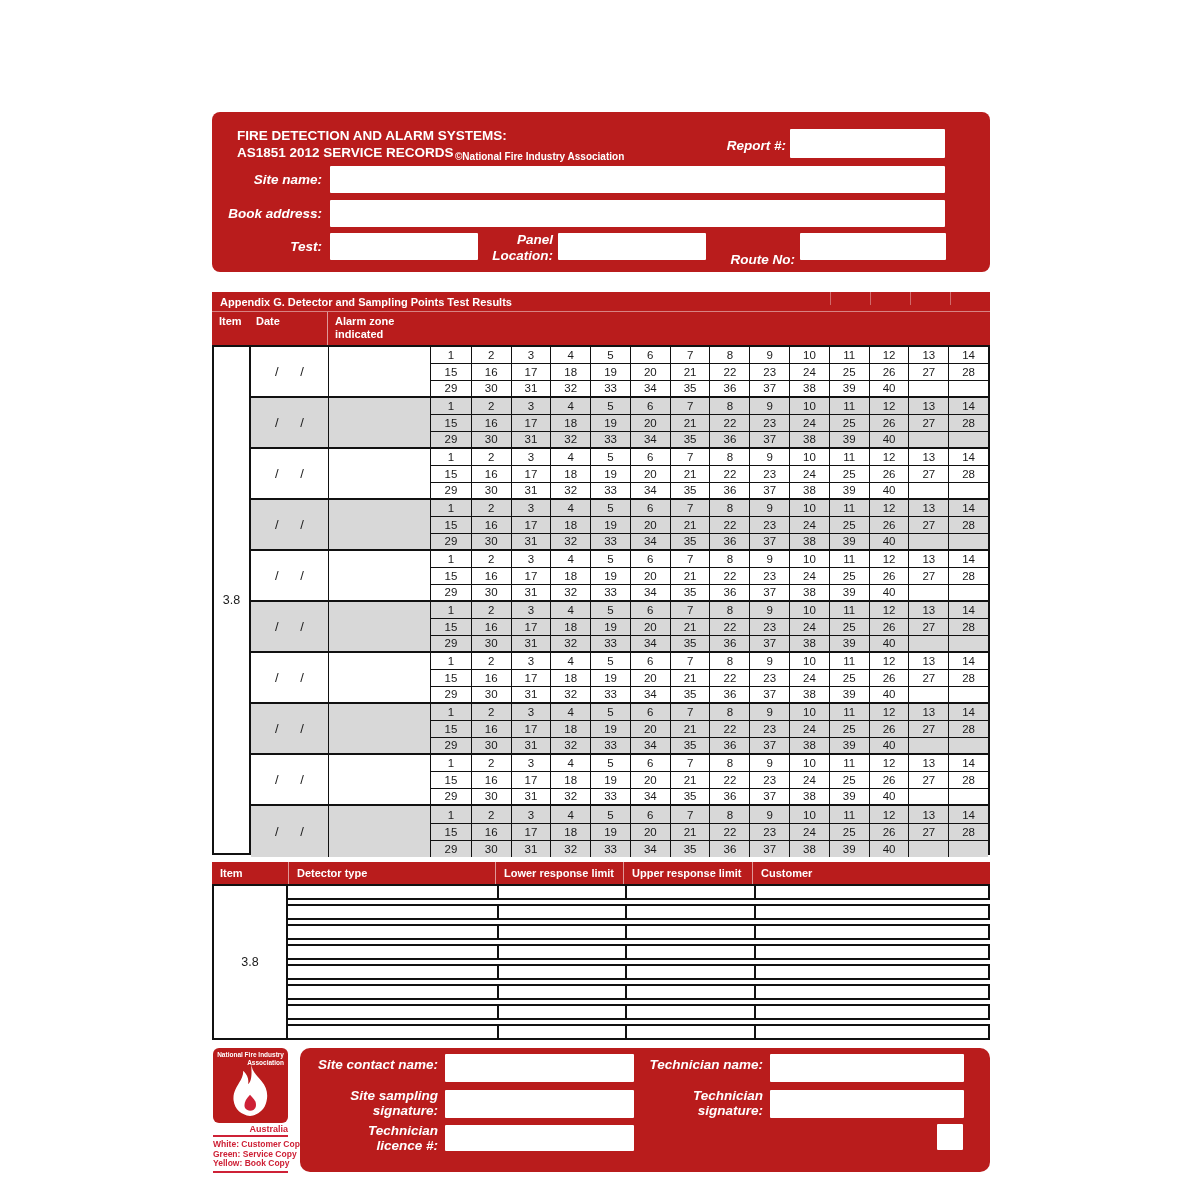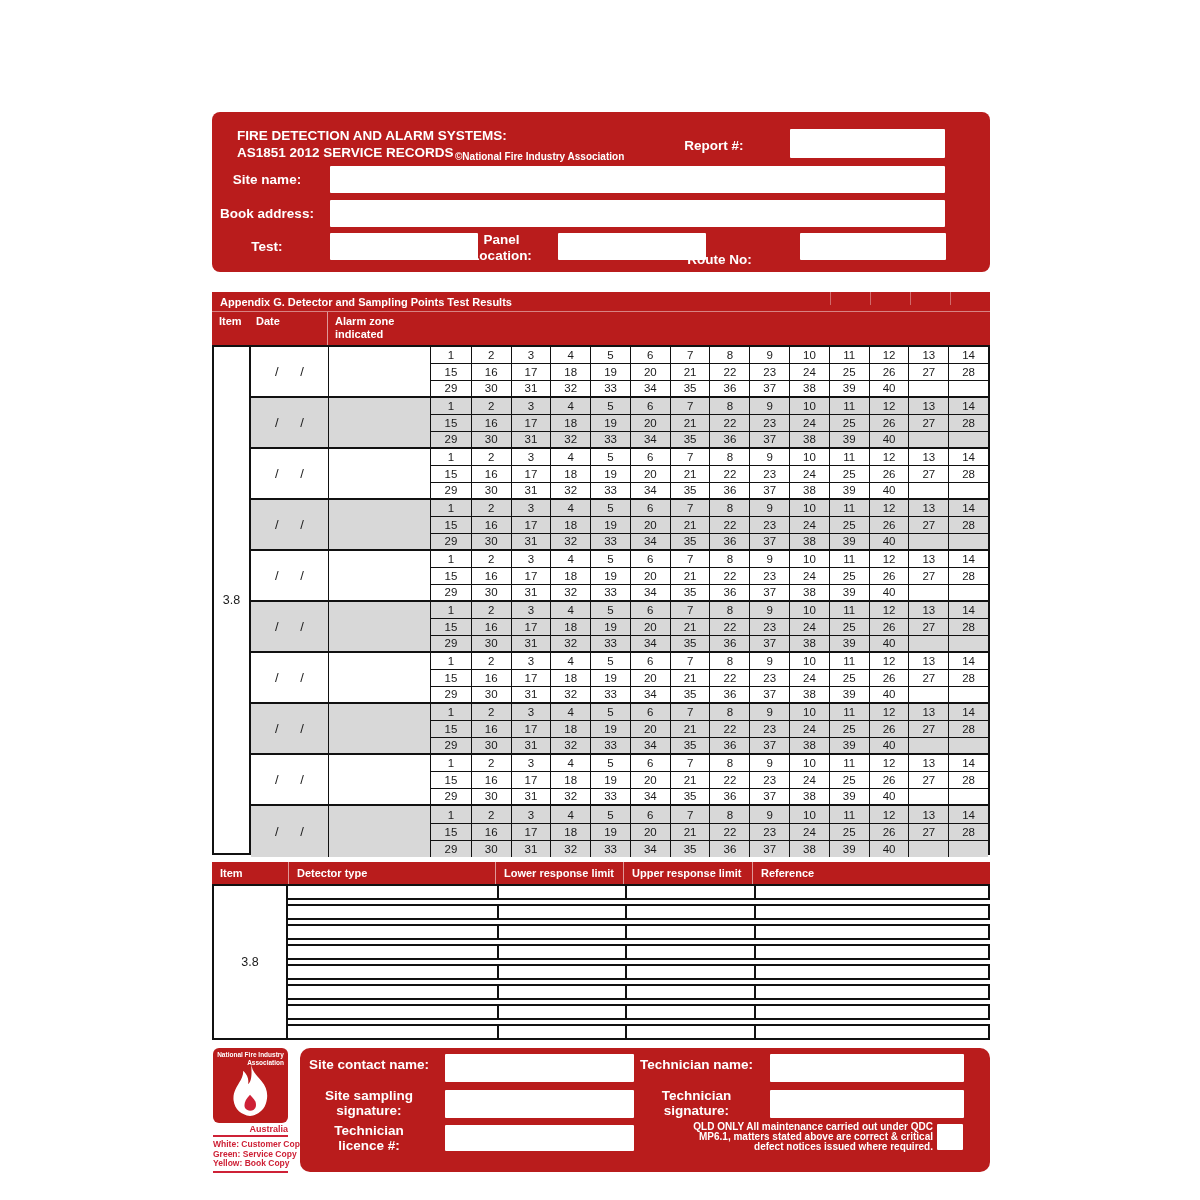--- a/index.html
+++ b/index.html
@@ -1,20 +1,20 @@
 <!DOCTYPE html>
 <html><head>
 <meta charset="utf-8">
 <style>
   html,body{margin:0;padding:0;background:#fff;}
   .page{position:relative;width:1200px;height:1200px;background:#fff;
         font-family:"Liberation Sans",sans-serif;color:#1a1a1a;overflow:hidden;}
   .abs{position:absolute;}
   .red{background:#b91c1c;color:#fff;}
-  .right{text-align:center;}
+  .right{text-align:right;font-style:italic;}
   .pre{white-space:pre-line;}
   .wbox{position:absolute;background:#fff;border:none;outline:none;border-radius:1px;
         font:13px "Liberation Sans",sans-serif;padding:0 6px;box-sizing:border-box;}
 
   
   .hdr{left:212px;top:112px;width:778px;height:160px;border-radius:8px;}
   .hdr .lbl{position:absolute;font-size:13.5px;font-weight:bold;line-height:16px;}
 
   
   .t1hdr{left:212px;top:292px;width:778px;height:53px;}
@@ -577,21 +577,21 @@
           <div class="num-cell nt" style="grid-area: 3 / 16;"></div>
         </div>
       </div>
   </div>
 
   <div class="abs red t2hdr">
     <div class="t2hc">Item</div>
     <div class="t2hc sep">Detector type</div>
     <div class="t2hc sep">Lower response limit</div>
     <div class="t2hc sep">Upper response limit</div>
-    <div class="t2hc sep">Reference</div>
+    <div class="t2hc sep">Customer</div>
   </div>
   <div class="abs t2body">
     <div class="t2item">3.8</div>
     <div class="t2rows">
         <div class="t2row">
           <div class="t2cell c1"></div>
           <div class="t2cell"></div>
           <div class="t2cell"></div>
           <div class="t2cell"></div>
         </div>
@@ -671,19 +671,16 @@
     <input class="wbox" style="left: 145px; top: 42px; width: 189px; height: 28px;" value="">
 
     <div class="lbl right pre" style="left:330px;top:40px;width:133px;">Technician
 signature:</div>
     <input class="wbox" style="left: 470px; top: 42px; width: 194px; height: 28px;" value="">
 
     <div class="lbl right pre" style="left:0;top:75px;width:138px;">Technician
 licence #:</div>
     <input class="wbox" style="left: 145px; top: 77px; width: 189px; height: 26px;" value="">
 
-    <div class="qld pre">QLD ONLY All maintenance carried out under QDC
-MP6.1, matters stated above are correct &amp; critical
-defect notices issued where required.</div>
     <div class="chk"></div>
   </div>
 
 </div>
 
 </body></html>

